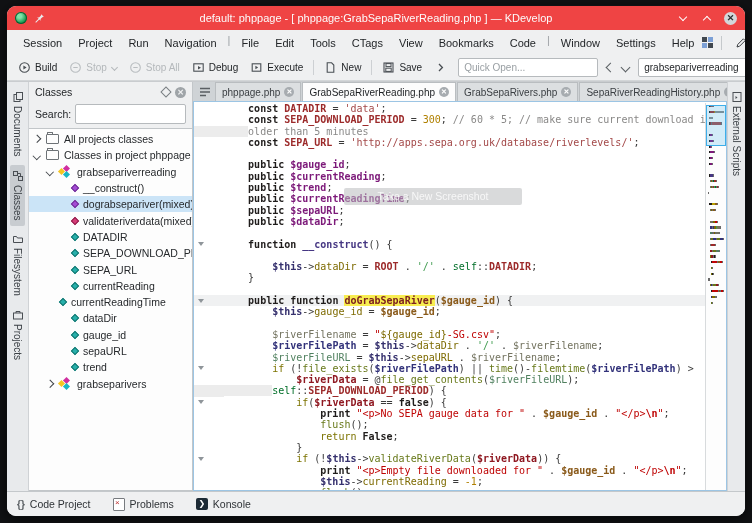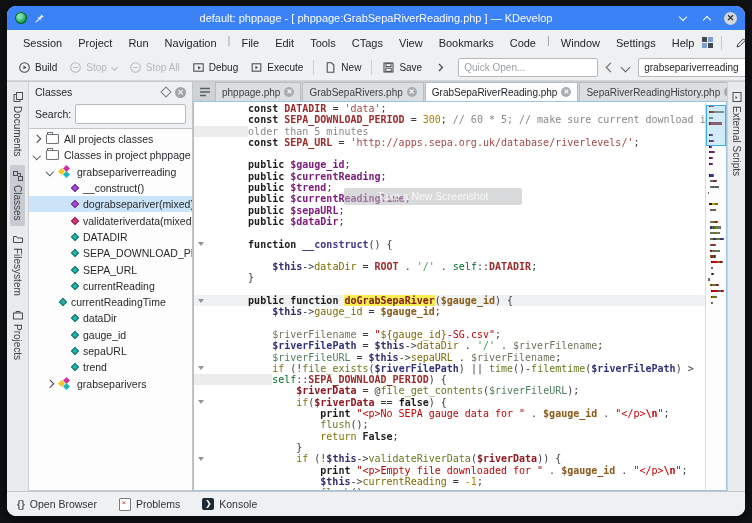--- a/index.html
+++ b/index.html
@@ -1,21 +1,21 @@
 <!DOCTYPE html>
 <html><head>
 <meta charset="utf-8">
 <style>
   html,body{margin:0;padding:0;width:752px;height:523px;overflow:hidden;background:#111214;
     font-family:"Liberation Sans",sans-serif;-webkit-font-smoothing:antialiased;}
   .stage{position:relative;width:752px;height:523px;}
   .window{position:absolute;left:7px;top:6px;right:7px;bottom:7px;border-radius:9px;overflow:hidden;
     background:#eff0f1;box-shadow:0 3px 14px rgba(0,0,0,.75),0 0 0 1px #15171a;display:flex;flex-direction:column;}
   
-  .titlebar{height:24px;background:#3b82f6;display:flex;align-items:center;color:#fcfcfc;
+  .titlebar{height:24px;background:#ef4444;display:flex;align-items:center;color:#fcfcfc;
     font-size:11px;flex:0 0 auto;padding:0 8px;position:relative;}
   .tb-left{display:flex;align-items:center;gap:7px;width:150px;}
   .kdev-logo{width:12px;height:12px;border-radius:50%;background:radial-gradient(circle at 38% 35%,#7ee2a8 0 18%,#1f9e55 60%,#0e6e38 100%);
     box-shadow:inset 0 0 0 1px #0b5c30;display:inline-block;}
   .title-text{position:absolute;left:0;right:0;text-align:center;pointer-events:none;}
   .tb-right{margin-left:auto;display:flex;align-items:center;gap:10px;z-index:2;}
   .wc{width:14px;height:14px;display:flex;align-items:center;justify-content:center;}
   .chev{display:inline-block;width:5px;height:5px;border-right:1.4px solid #fcfcfc;border-bottom:1.4px solid #fcfcfc;}
   .chev.down{transform:rotate(45deg);margin-top:-3px;}
   .chev.up{transform:rotate(-135deg);margin-top:3px;}
@@ -415,26 +415,26 @@
       <div class="editor-col">
         <div class="tabbar">
           <svg class="doclist-ic" viewBox="0 0 14 12">
             <path d="M2 2.5h10M2 6h10M2 9.5h6" stroke="#5a5f63" stroke-width="1.4"></path>
           </svg>
           <div id="tabs" style="display:flex;align-items:flex-end;">
               <span class="tab">
                 <span>phppage.php</span>
                 <span class="tab-x">✕</span>
               </span>
+              <span class="tab active">
+                <span>GrabSepaRiverReading.php</span>
+                <span class="tab-x">✕</span>
+              </span>
               <span class="tab">
                 <span>GrabSepaRivers.php</span>
-                <span class="tab-x">✕</span>
-              </span>
-              <span class="tab active">
-                <span>GrabSepaRiverReading.php</span>
                 <span class="tab-x">✕</span>
               </span>
               <span class="tab">
                 <span>SepaRiverReadingHistory.php</span>
                 <span class="tab-x">✕</span>
               </span>
             </div>
           <span class="lineinfo">Line: 32 Col: 21</span>
         </div>
         <div class="code-wrap">
@@ -534,26 +534,26 @@
                 <div class="cgut"></div>
                 <span class="ctext"><span class="t-pl">        </span><span class="t-vD">$riverFileURL</span><span class="t-pl"> = </span><span class="t-this">$this</span><span class="t-pl">-&gt;</span><span class="t-mem">sepaURL</span><span class="t-pl"> . </span><span class="t-vB">$riverFilename</span><span class="t-pl">;</span></span>
               </div>
               <div class="crow">
                 <div class="cgut">
                   <i class="fold"></i>
                 </div>
                 <span class="ctext"><span class="t-pl">        </span><span class="t-ctl">if</span><span class="t-pl"> (!</span><span class="t-fn">file_exists</span><span class="t-pl">(</span><span class="t-vC">$riverFilePath</span><span class="t-pl">) || </span><span class="t-fn">time</span><span class="t-pl">()-</span><span class="t-fn">filemtime</span><span class="t-pl">(</span><span class="t-vC">$riverFilePath</span><span class="t-pl">) &gt;</span></span>
               </div>
               <div class="crow">
+                <div class="cgut"></div>
+                <span class="ctext"><span class="t-pl">            </span><span class="t-vE">$riverData</span><span class="t-pl"> = @</span><span class="t-fn">file_get_contents</span><span class="t-pl">(</span><span class="t-vD">$riverFileURL</span><span class="t-pl">);</span></span>
+              </div>
+              <div class="crow">
                 <div class="cgut wrapm"></div>
                 <span class="ctext"><span class="t-wsp">        </span><span class="t-self">self</span><span class="t-pl">::</span><span class="t-cst">SEPA_DOWNLOAD_PERIOD</span><span class="t-pl">) {</span></span>
-              </div>
-              <div class="crow">
-                <div class="cgut"></div>
-                <span class="ctext"><span class="t-pl">            </span><span class="t-vE">$riverData</span><span class="t-pl"> = @</span><span class="t-fn">file_get_contents</span><span class="t-pl">(</span><span class="t-vD">$riverFileURL</span><span class="t-pl">);</span></span>
               </div>
               <div class="crow">
                 <div class="cgut">
                   <i class="fold"></i>
                 </div>
                 <span class="ctext"><span class="t-pl">            </span><span class="t-ctl">if</span><span class="t-pl">(</span><span class="t-vE">$riverData</span><span class="t-pl"> == </span><span class="t-bool">false</span><span class="t-pl">) {</span></span>
               </div>
               <div class="crow">
                 <div class="cgut"></div>
                 <span class="ctext"><span class="t-pl">                </span><span class="t-kw">print </span><span class="t-str">"&lt;p&gt;No SEPA gauge data for "</span><span class="t-pl"> . </span><span class="t-vA">$gauge_id</span><span class="t-pl"> . </span><span class="t-str">"&lt;/p&gt;</span><span class="t-esc">\n</span><span class="t-str">"</span><span class="t-pl">;</span></span>
@@ -860,21 +860,21 @@
               <path d="M3.5 4l2 1.5-2 1.5z" fill="#4a4f54"></path>
             </svg>
             <span>External Scripts</span>
           </span>
         </div>
     </div>
 
     <div class="statusbar" id="statusbar">
         <span class="sb-item">
           <span class="braces-ic">{}</span>
-          <span>Open Browser</span>
+          <span>Code Project</span>
         </span>
         <span class="sb-item">
           <span class="prob-ic"></span>
           <span>Problems</span>
         </span>
         <span class="sb-item">
           <span class="konsole-ic">❯</span>
           <span>Konsole</span>
         </span>
       </div>

